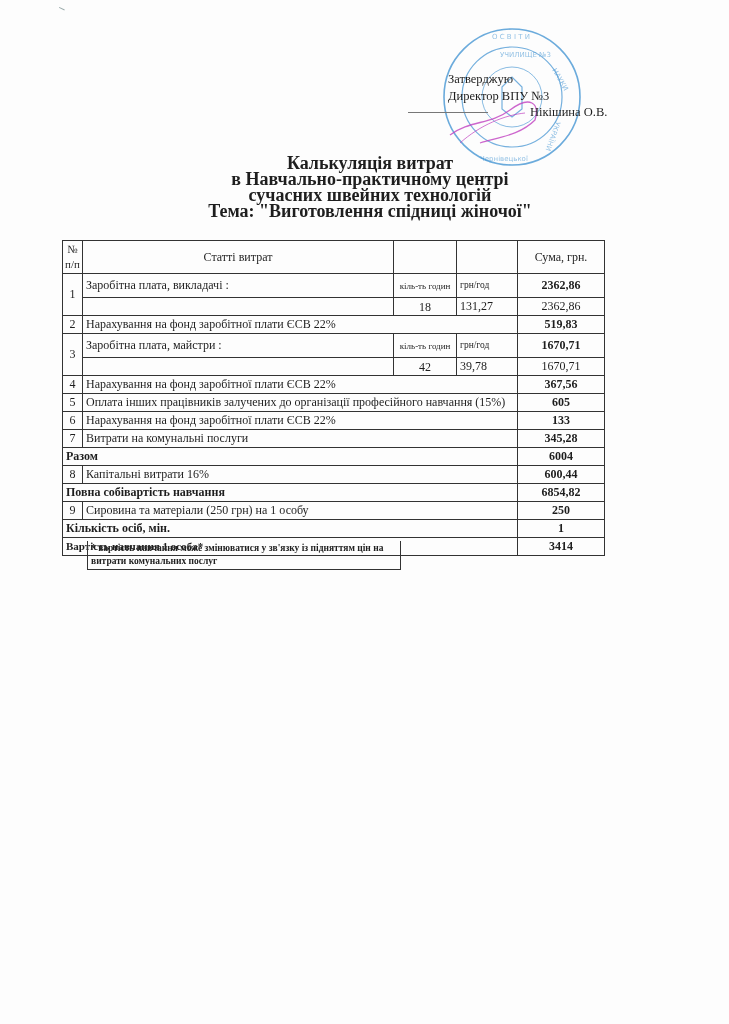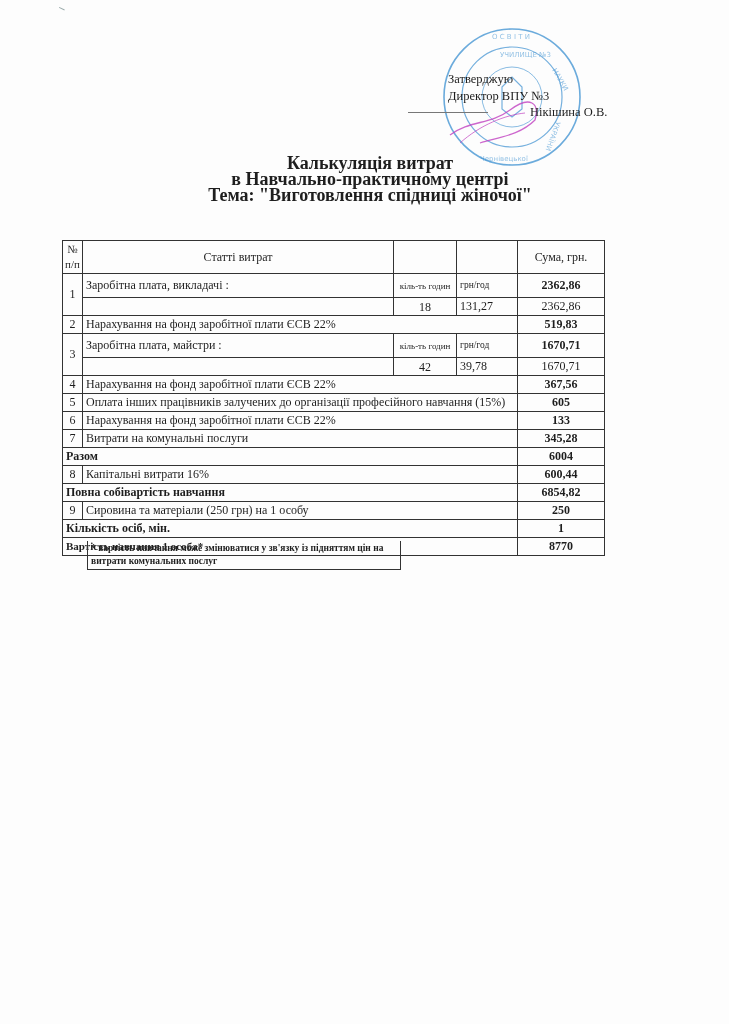--- a/index.html
+++ b/index.html
@@ -47,20 +47,21 @@
 <div class="approve">
   <div>Затверджую</div>
   <div>Директор ВПУ №3</div>
   <div class="sign-line"></div>
   <div class="name">Нікішина О.В.</div>
 </div>
 
 <div class="title">
   <div>Калькуляція витрат</div>
   <div>в Навчально-практичному центрі</div>
+  <div>сучасних швейних технологій</div>
   <div>Тема: "Виготовлення спідниці жіночої"</div>
 </div>
 
 <table>
   <tbody>
       <tr>
     <td class="num" style="height:32px;font-size:11px;line-height:15px">№ п/п</td>
     <td class="lbl" style="text-align:center">Статті витрат</td>
     <td class="qty"></td>
     <td class="rate"></td>
@@ -138,18 +139,18 @@
     <td class="num">9</td>
     <td class="lbl" colspan="3">Сировина та матеріали (250 грн) на 1 особу</td>
     <td class="sum b">250</td>
   </tr>
   <tr>
     <td class="lbl b" colspan="4">Кількість осіб, мін.</td>
     <td class="sum b">1</td>
   </tr>
   <tr>
     <td class="lbl b" colspan="4" style="font-size:11px">Вартість навчання 1 особа*</td>
-    <td class="sum b">8770</td>
+    <td class="sum b">3414</td>
   </tr>
 </tbody>
   </table>
 
 <div class="footnote">* вартість навчання може змінюватися у зв'язку із підняттям цін на витрати комунальних послуг</div>
 
 </body></html>

